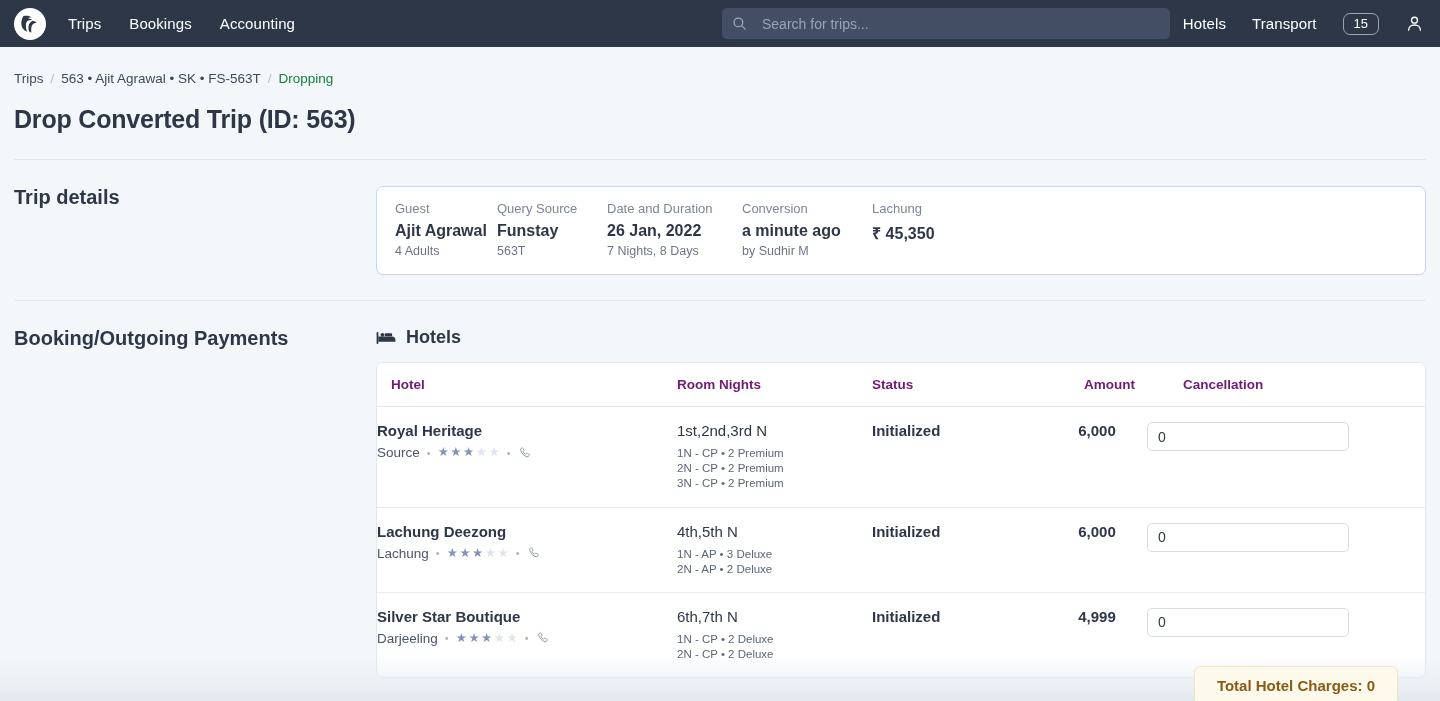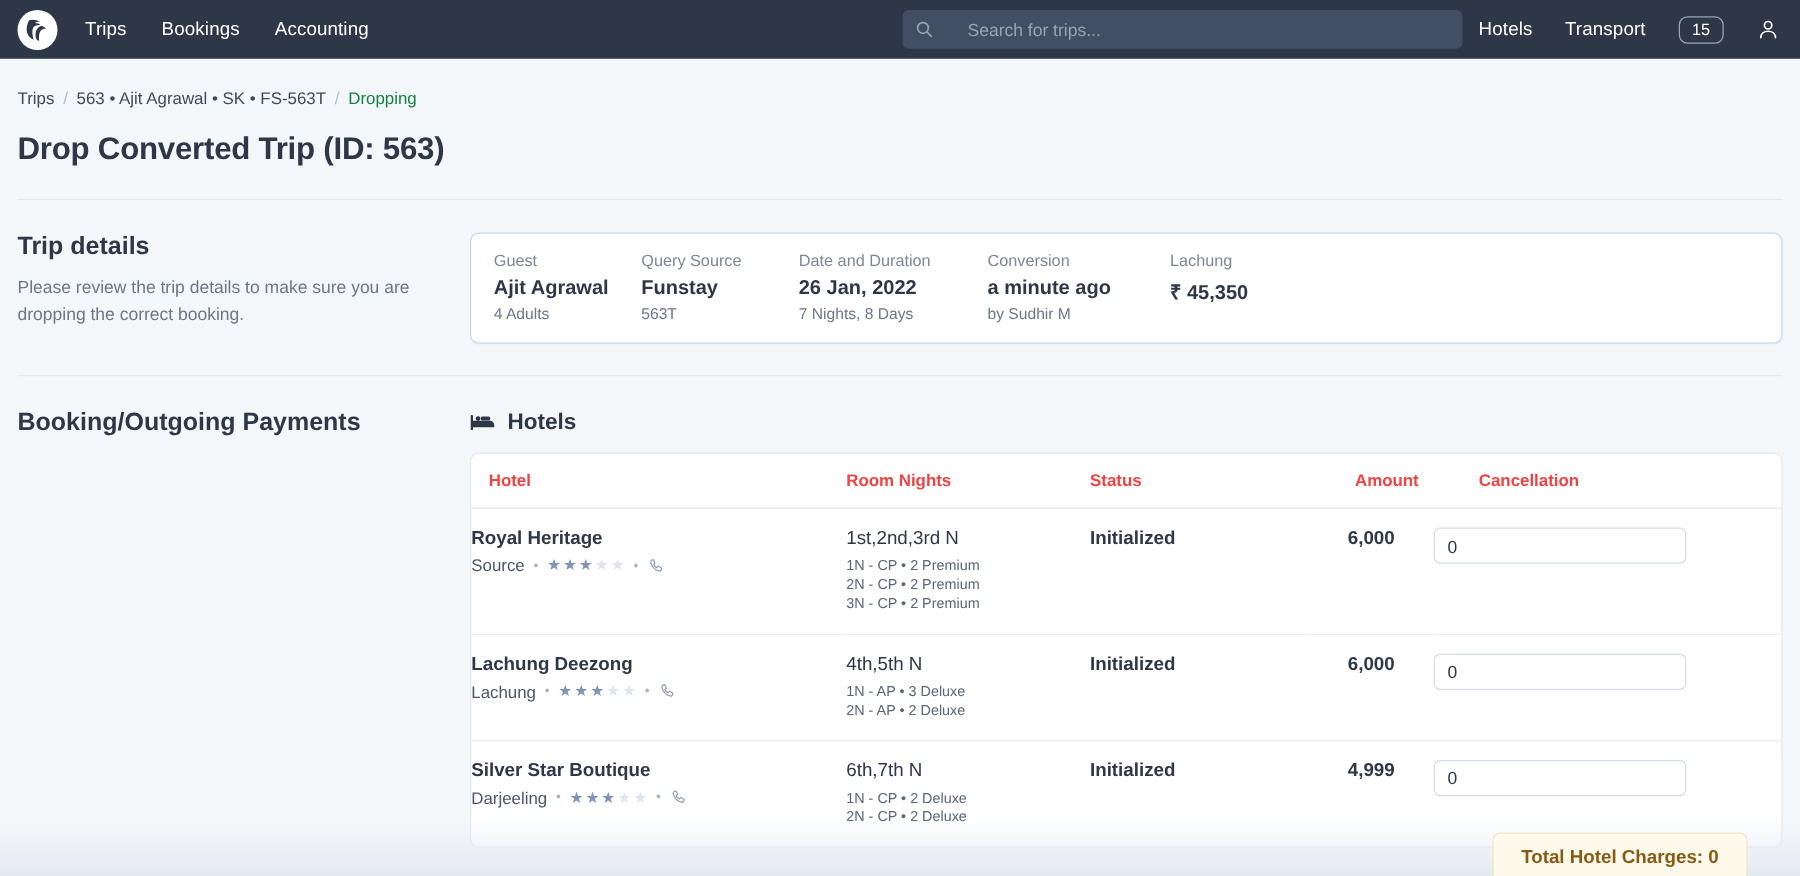--- a/index.html
+++ b/index.html
@@ -41,21 +41,21 @@
     width: 448px; height: 31px;
     background: #414e63;
     border-radius: 5px;
     display: flex; align-items: center;
     padding: 0 10px;
   }
   .search-input {
     background: transparent; border: 0; outline: 0;
     color: #cbd5e0; font-size: 14px;
     font-family: "Liberation Sans", sans-serif;
-    margin-left: 27px; width: 100%;
+    margin-left: 15px; width: 100%;
   }
   .search-input::placeholder { color: #9aa5b5; }
   .nav-right {
     margin-left: auto;
     display: flex; align-items: center; gap: 26px;
   }
   .count-badge {
     border: 1.5px solid #9aa5b5;
     border-radius: 7px;
     color: #ffffff;
@@ -108,21 +108,21 @@
   }
   .section-body { flex: 1; min-width: 0; }
 
   
   .trip-card {
     border: 1px solid #c9d8ee;
     border-radius: 7px;
     background: #ffffff;
     padding: 14px 18px 16px 18px;
     display: flex;
-    gap: 16px;
+    gap: 0;
     box-shadow: 0 1px 1px rgba(16,36,72,.03);
   }
   .trip-col { flex: 0 0 auto; }
   .trip-col.c1 { width: 102px; }
   .trip-col.c2 { width: 110px; }
   .trip-col.c3 { width: 135px; }
   .trip-col.c4 { width: 130px; }
   .trip-label {
     font-size: 13px; color: #7b8697; margin-bottom: 6px;
   }
@@ -144,21 +144,21 @@
     background: #ffffff;
     border: 1px solid #e2e8ef;
     border-radius: 7px;
     overflow: hidden;
   }
   table.hotels { width: 100%; border-collapse: collapse; }
   table.hotels th {
     text-align: left;
     font-size: 13.5px;
     font-weight: bold;
-    color: #ef4444;
+    color: #701a75;
     padding: 14px 0 14px 0;
     border-bottom: 1px solid #e2e8ef;
     background: #ffffff;
   }
   table.hotels th.th-hotel { padding-left: 14px; width: 300px; }
   table.hotels th.th-nights { width: 195px; }
   table.hotels th.th-status { width: 175px; }
   table.hotels th.th-amount { text-align: right; width: 100px; padding-right: 12px; }
   table.hotels th.th-cancel { padding-left: 36px; }
 
@@ -274,21 +274,20 @@
       <span class="crumb current">Dropping</span>
     </div>
     <h1 class="page-title">Drop Converted Trip (ID: 563)</h1>
   </div>
 
   <div class="hr"></div>
 
   <div class="section">
     <div class="section-aside">
       <div class="section-title">Trip details</div>
-      <div class="section-desc">Please review the trip details to make sure you are dropping the correct booking.</div>
     </div>
     <div class="section-body">
       <div class="trip-card">
         <div class="trip-col c1">
           <div class="trip-label">Guest</div>
           <div class="trip-value">Ajit Agrawal</div>
           <div class="trip-sub">4 Adults</div>
         </div>
         <div class="trip-col c2">
           <div class="trip-label">Query Source</div>

